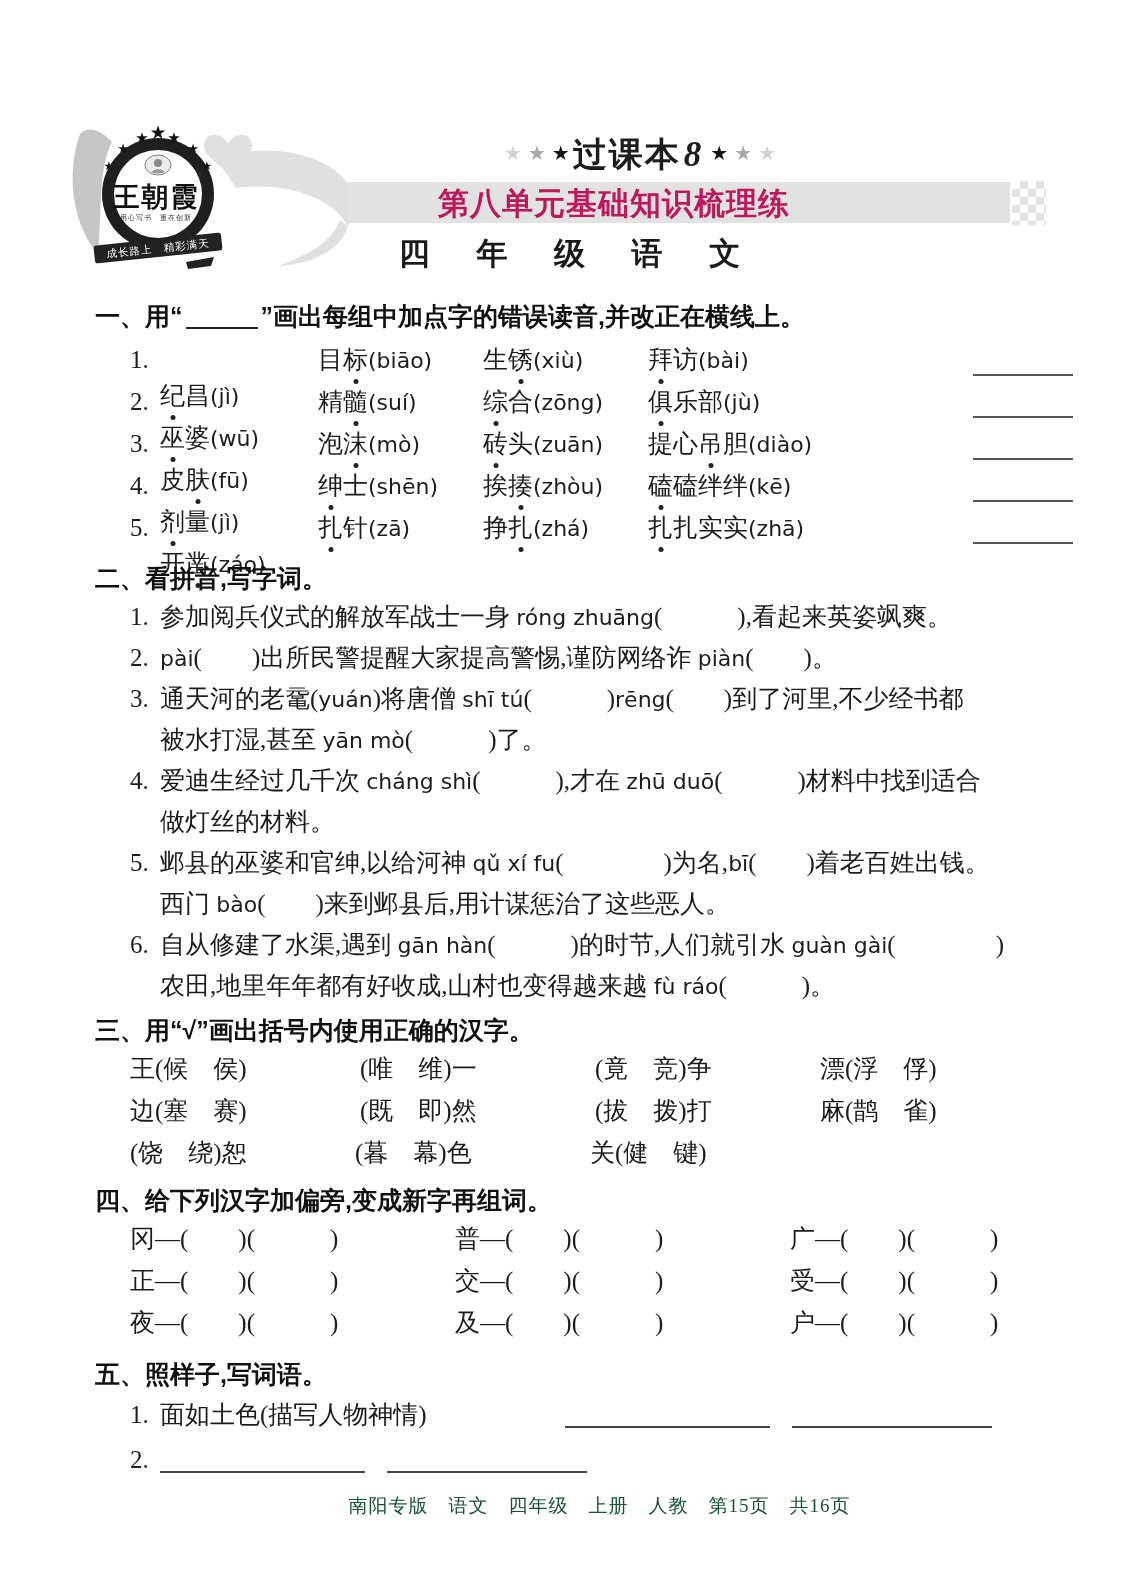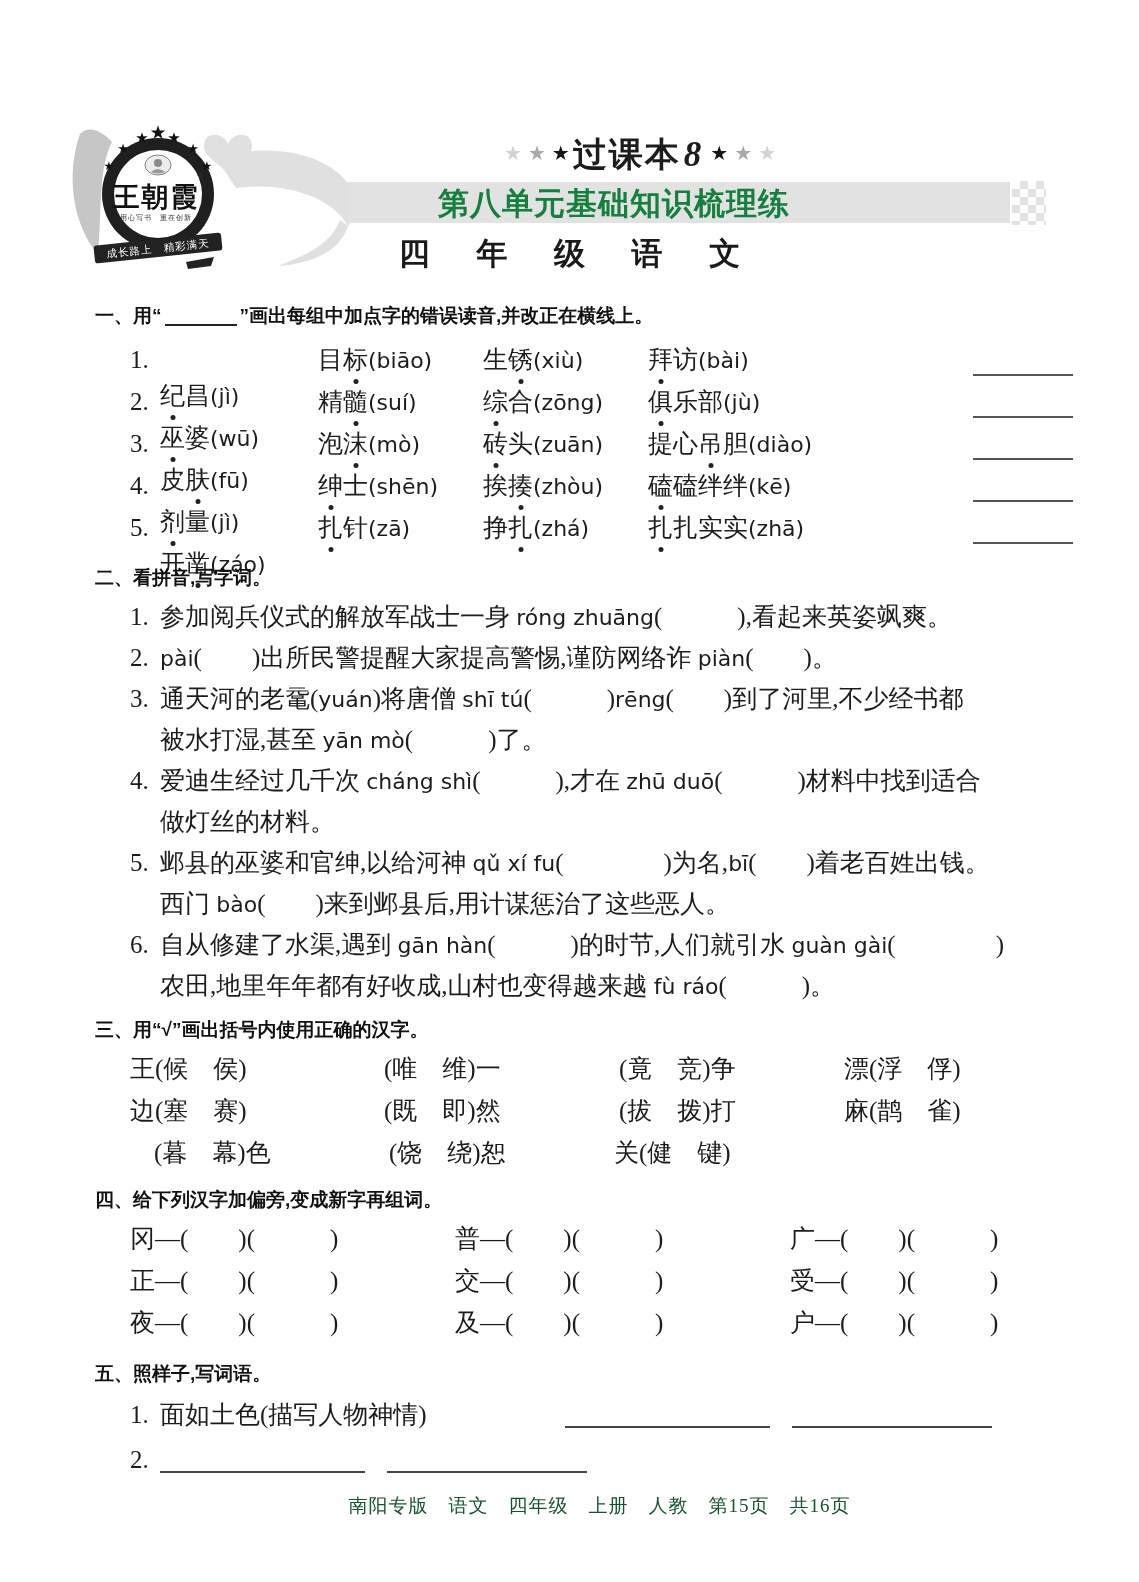--- a/index.html
+++ b/index.html
@@ -8,31 +8,31 @@
 
   
   .logo-svg{position:absolute;left:68px;top:112px;}
   .title-line{position:absolute;top:132px;left:140px;width:1000px;text-align:center;white-space:nowrap;}
   .title-line .star{font-size:20px;vertical-align:6px;margin:0 3px;font-family:"DejaVu Sans",sans-serif;}
   .st-l{color:#d3d3d3}.st-m{color:#a9a9a9}.st-d{color:#151515}
   .series-text{font-family:"Liberation Serif","DejaVu Serif",serif;font-weight:bold;font-size:34px;letter-spacing:2px;}
   .series-num{font-family:"Liberation Serif","DejaVu Serif",serif;font-style:italic;font-weight:bold;font-size:35px;margin:0 6px 0 3px;}
   .band{position:absolute;left:348px;top:182px;width:662px;height:41px;background:#e2e2e2;}
   .band .band-text{position:absolute;left:90px;top:1px;font-family:"Liberation Sans","DejaVu Sans",sans-serif;
-        font-weight:bold;font-size:31px;letter-spacing:1px;color:#15803d;}
+        font-weight:bold;font-size:31px;letter-spacing:1px;color:#be185d;}
   .checker{position:absolute;left:1012px;top:181px;width:34px;height:44px;
         background-image:repeating-conic-gradient(#e3e3e3 0% 25%, transparent 0% 50%);
         background-size:16px 16px;}
   .grade{position:absolute;top:233px;left:0;width:1139px;text-align:center;
         font-family:"Liberation Sans","DejaVu Sans",sans-serif;font-weight:bold;font-size:31px;
         letter-spacing:19px;text-indent:19px;color:#1a1a1a;}
 
   
   .content{position:absolute;left:95px;top:298px;width:978px;}
-  .sec-head{font-family:"Liberation Sans","DejaVu Sans",sans-serif;font-weight:bold;font-size:19px;
+  .sec-head{font-family:"Liberation Sans","DejaVu Sans",sans-serif;font-weight:bold;font-size:25px;
         line-height:36px;color:#111;}
   #s2-head{margin-top:6px;}#s3-head{margin-top:6px;}#s4-head{margin-top:8px;}#s5-head{margin-top:12px;}
   .blank-inline{display:inline-block;width:72px;border-bottom:2px solid #222;height:1.0em;vertical-align:-4px;margin:0 3px;}
 
   .num{flex:0 0 30px;}
   .py{font-family:"DejaVu Sans","Liberation Sans",sans-serif;font-size:22px;}
 
   
   #s1-rows{margin-top:10px;}
   .s1-row{display:flex;height:42px;align-items:flex-start;padding-left:35px;font-size:25px;line-height:32px;}
@@ -43,21 +43,21 @@
         left:50%;transform:translateX(-50%);bottom:-8px;}
   .s1-blank{flex:0 0 100px;margin-left:auto;border-bottom:2px solid #555;height:30px;}
 
   
   .s2-line{display:flex;padding-left:35px;font-size:25px;line-height:41px;height:41px;white-space:nowrap;}
   .s2-line.cont{padding-left:65px;}
 
   
   .s3-row,.s4-row{display:flex;padding-left:35px;font-size:25px;line-height:42px;height:42px;white-space:nowrap;}
   .s3-cell{flex:0 0 auto;}
-  .s3-cell.c0{width:230px;} .s3-cell.c1{width:235px;margin-left:24px;} .s3-cell.c2{width:225px;}
+  .s3-cell.c0{width:230px;} .s3-cell.c1{width:235px;} .s3-cell.c2{width:225px;}
   .s4-cell{flex:0 0 auto;}
   .s4-cell.c0{width:325px;} .s4-cell.c1{width:335px;}
 
   
   .s5-line{display:flex;padding-left:35px;font-size:25px;line-height:45px;height:45px;}
   .s5-text{flex:0 0 405px;white-space:nowrap;}
   .s5-blank{flex:0 0 205px;border-bottom:2px solid #444;height:34px;margin-right:22px;}
   .s5-blank.b2{flex:0 0 200px;margin-right:0;}
 
   .footer{position:absolute;top:1493px;left:60px;width:1079px;text-align:center;
@@ -201,22 +201,22 @@
           <span class="s3-cell c2">(竟　竞)争</span>
           <span class="s3-cell c3">漂(浮　俘)</span>
         </div>
         <div class="s3-row">
           <span class="s3-cell c0">边(塞　赛)</span>
           <span class="s3-cell c1">(既　即)然</span>
           <span class="s3-cell c2">(拔　拨)打</span>
           <span class="s3-cell c3">麻(鹊　雀)</span>
         </div>
         <div class="s3-row">
+          <span class="s3-cell c2">(饶　绕)恕</span>
           <span class="s3-cell c1">(暮　幕)色</span>
-          <span class="s3-cell c2">(饶　绕)恕</span>
           <span class="s3-cell c3">关(健　键)</span>
         </div>
       </div>
 
     <div class="sec-head" id="s4-head">四、给下列汉字加偏旁,变成新字再组词。</div>
     <div id="s4-rows">
         <div class="s4-row">
           <span class="s4-cell c0">冈—(　　)(　　　)</span>
           <span class="s4-cell c1">普—(　　)(　　　)</span>
           <span class="s4-cell c2">广—(　　)(　　　)</span>

